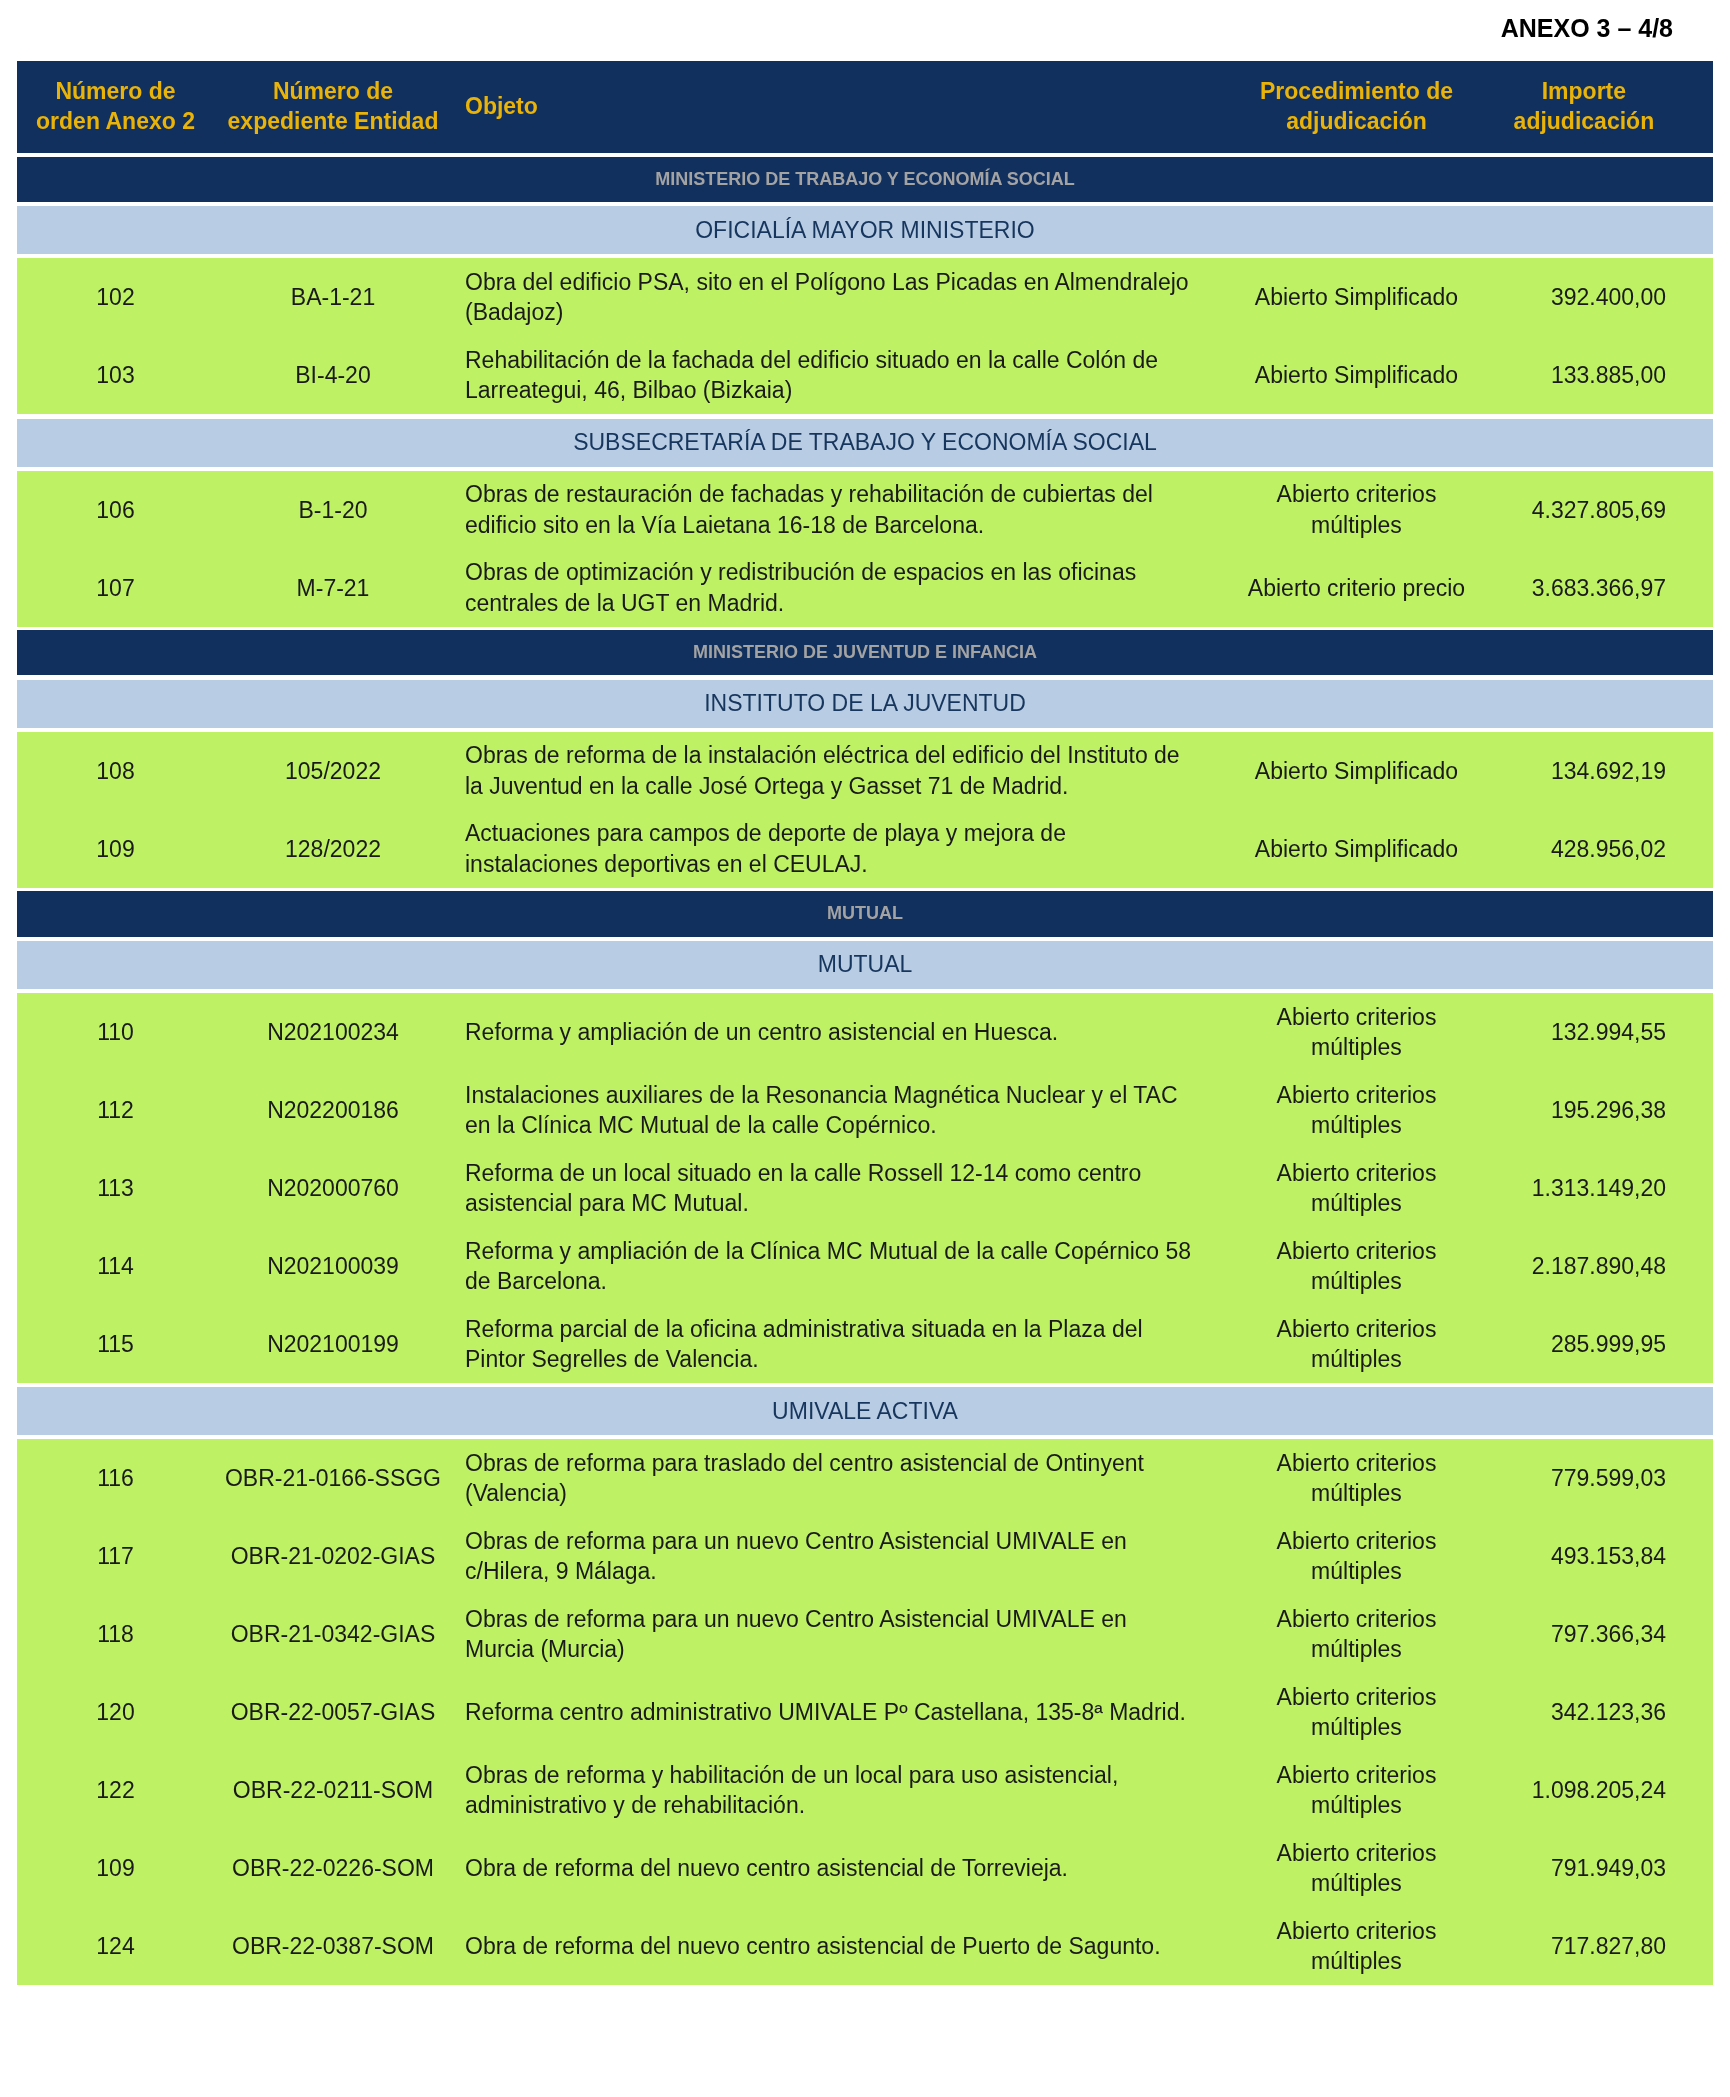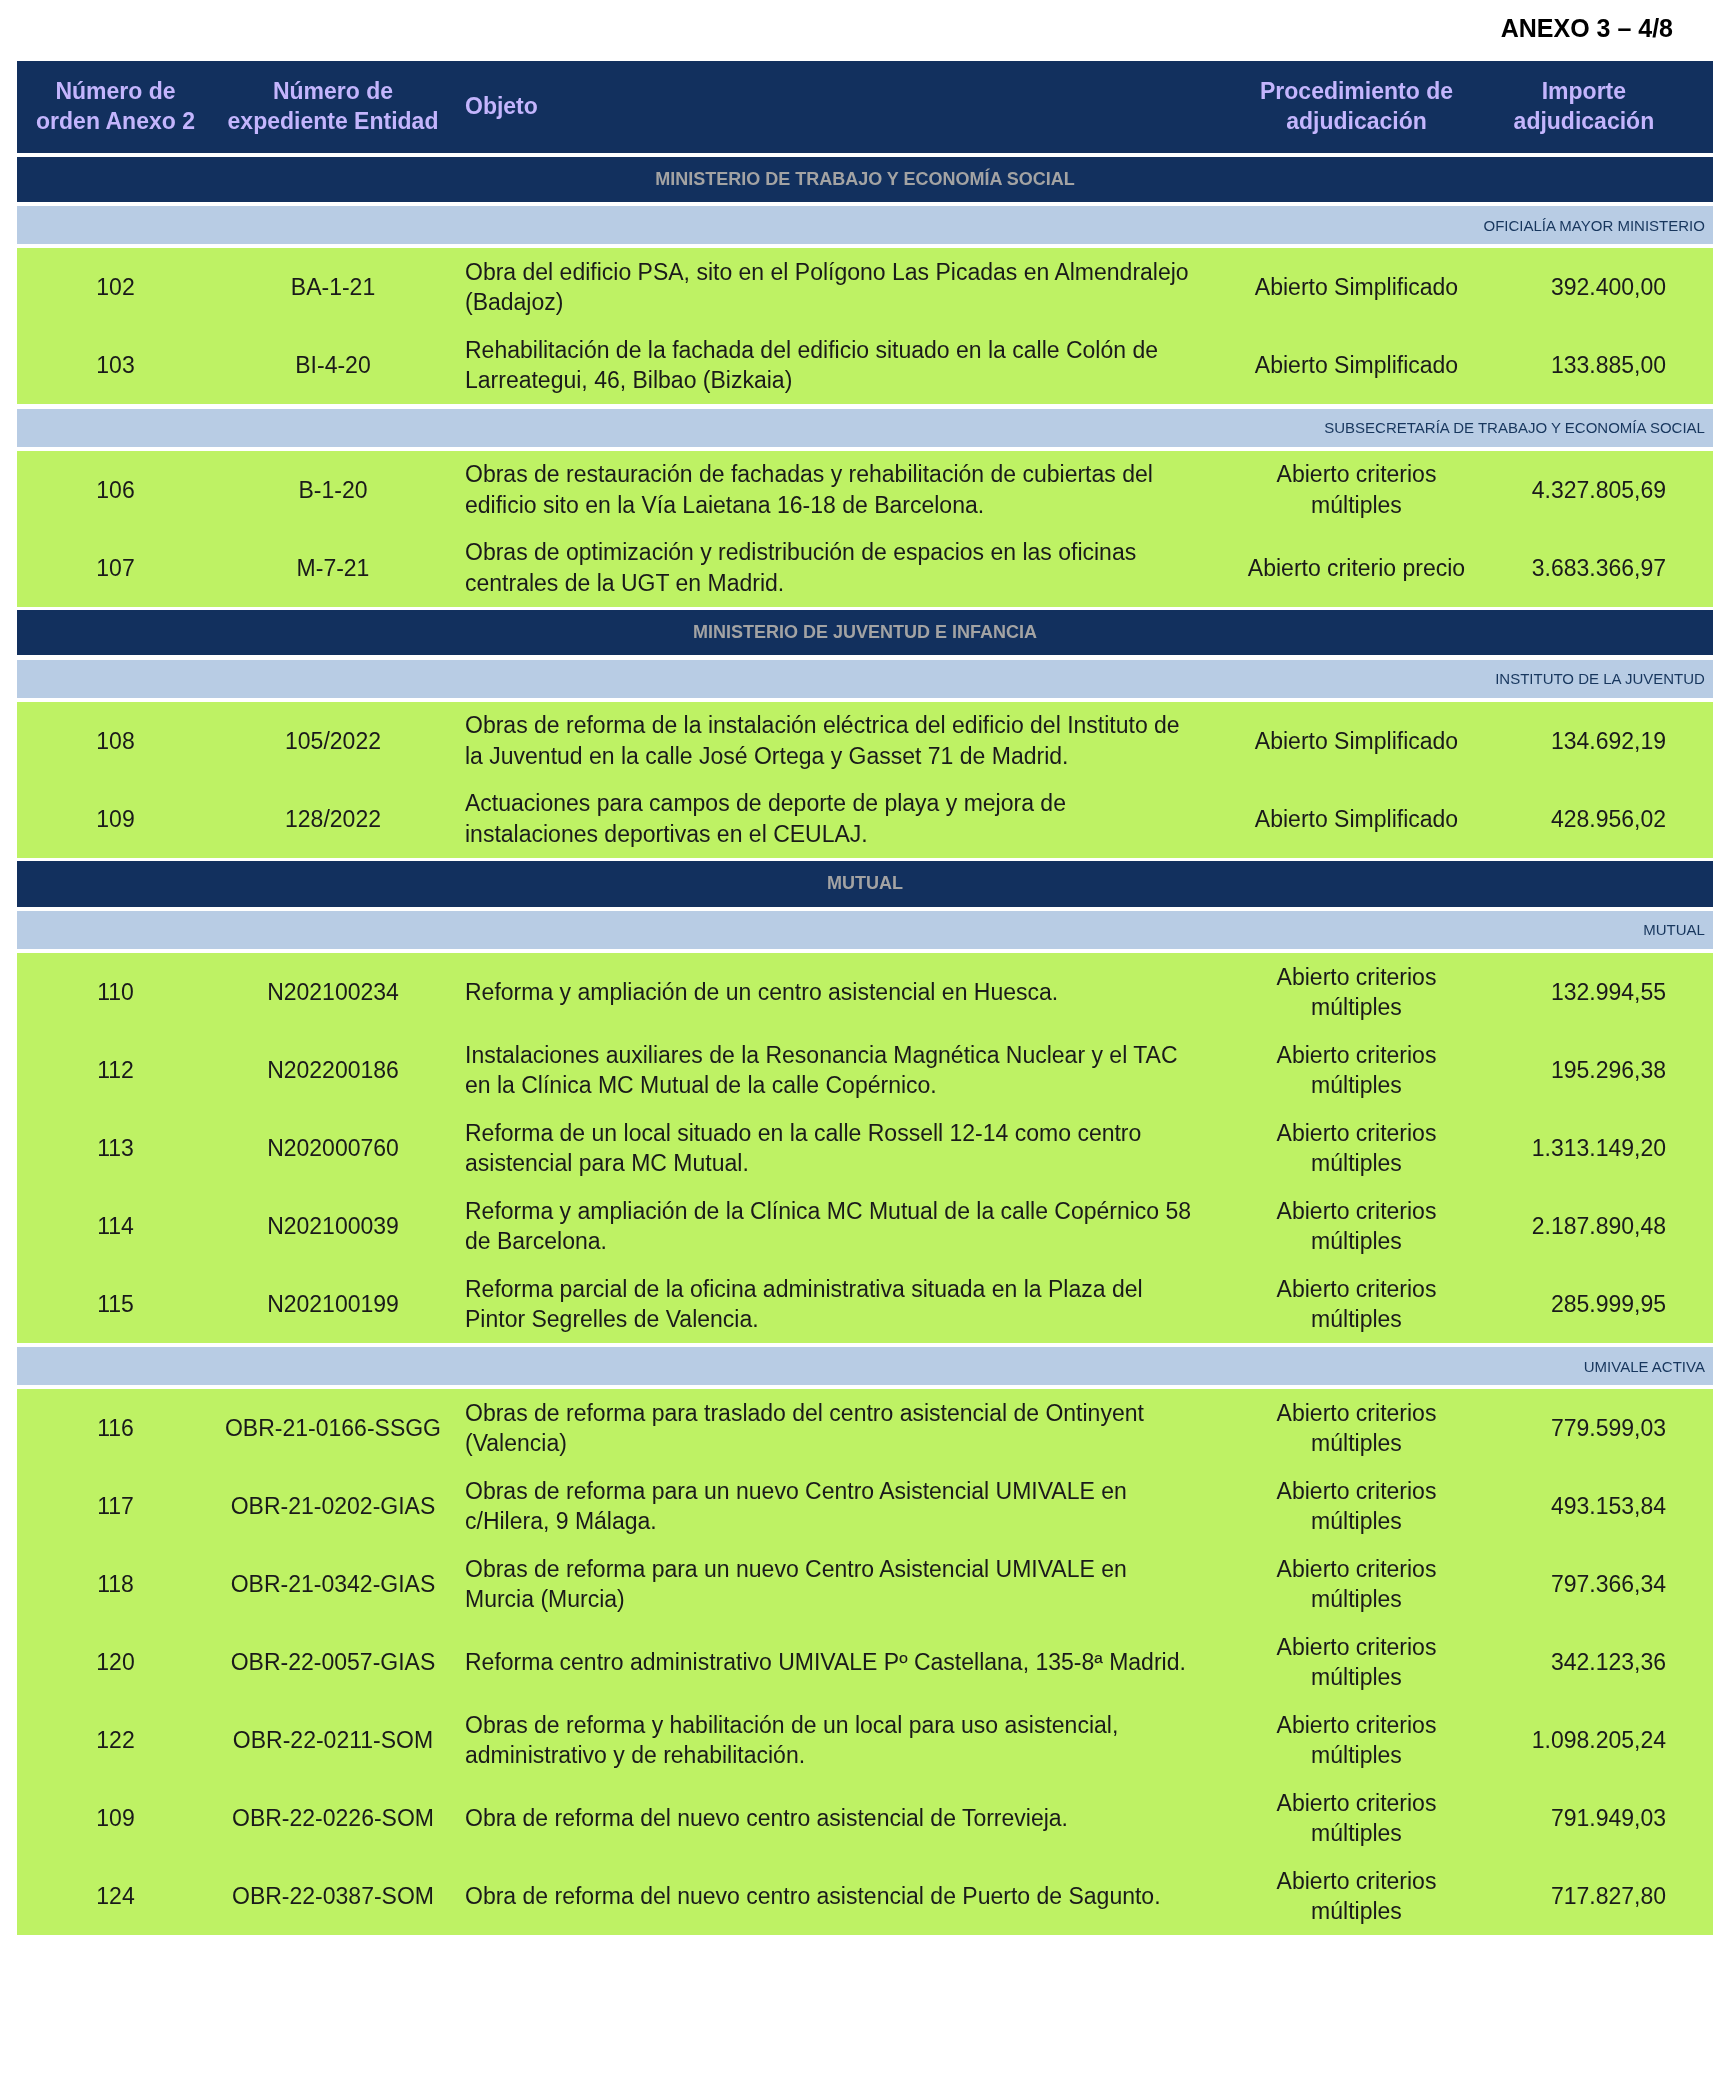--- a/index.html
+++ b/index.html
@@ -25,21 +25,21 @@
   }
   .doc-table{
     margin:0 17px;
   }
   .grid-row{
     display:grid;
     grid-template-columns:197px 238px 769px 271px 1fr;
   }
   .thead{
     background:var(--navy);
-    color:#c4b5fd;
+    color:#eab308;
     font-weight:bold;
   }
   .thead .cell{
     display:flex;
     align-items:center;
     justify-content:center;
     text-align:center;
     font-size:23px;
     line-height:1.3;
     padding:16.3px 9.8px;
@@ -49,22 +49,22 @@
     color:#a3a3a3;
     font-weight:bold;
     text-align:center;
     font-size:18px;
     padding:12.2px 8.1px;
     margin:3.3px 0;
   }
   .subsection-bar{
     background:var(--light-blue);
     color:var(--sub-text);
-    text-align:right;
-    font-size:15px;
+    text-align:center;
+    font-size:23px;
     padding:10.6px 8.1px;
     margin:4.1px 0;
   }
   .data-row{
     background:#bef264;
     min-height:78px;
   }
   .data-row .cell{
     font-size:23px;
     line-height:1.32;

